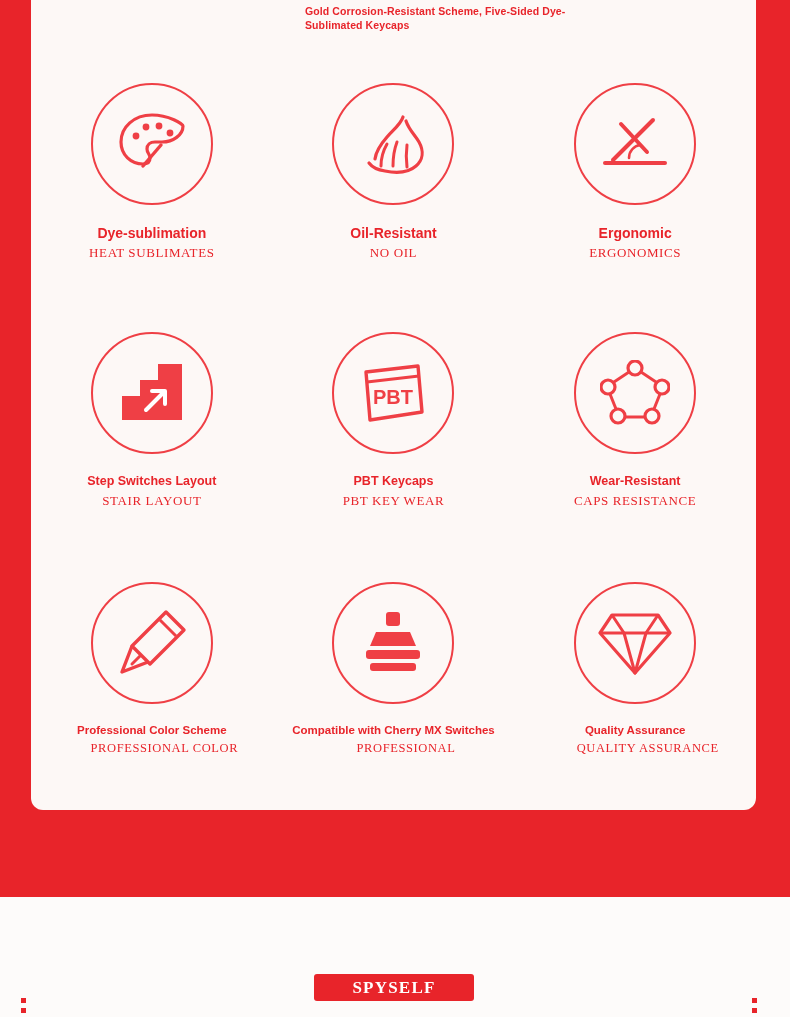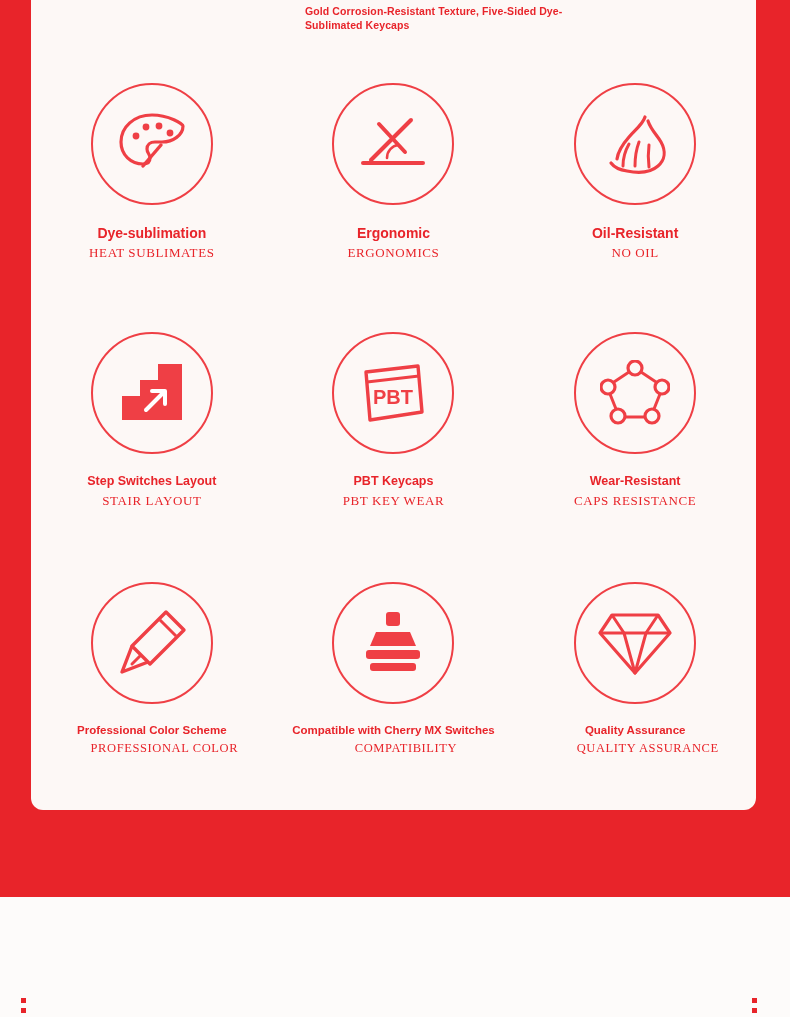--- a/index.html
+++ b/index.html
@@ -147,21 +147,21 @@
   }
 </style>
 </head>
 <body>
 
 <div id="page">
 
   <div class="red-band"></div>
 
   <div class="card">
-    <div class="card-heading">Gold Corrosion-Resistant Texture, Five-Sided Dye-Sublimated Keycaps</div>
+    <div class="card-heading">Gold Corrosion-Resistant Scheme, Five-Sided Dye-Sublimated Keycaps</div>
   </div>
 
   <div class="grid">
 
     <div class="cell r1">
       <div class="circle">
         <svg width="72" height="66" viewBox="0 0 72 66" fill="none">
           <path d="M36 4C18 4 5 16 5 31c0 13 10 22 22 22 6 0 7-3 7-6 0-4-3-5-3-9 0-4 3-7 8-7h7c11 0 21-7 21-16C67 13 53 4 36 4z" stroke="#ef3f45" stroke-width="3.2" stroke-linejoin="round"></path>
           <circle cx="20" cy="25" r="3.4" fill="#ef3f45"></circle>
           <circle cx="30" cy="16" r="3.4" fill="#ef3f45"></circle>
@@ -169,43 +169,43 @@
           <circle cx="54" cy="22" r="3.4" fill="#ef3f45"></circle>
           <path d="M45 34l-18 21" stroke="#ef3f45" stroke-width="3.4" stroke-linecap="round"></path>
         </svg>
       </div>
       <div class="cap-cn">Dye-sublimation</div>
       <div class="cap-en">HEAT SUBLIMATES</div>
     </div>
 
     <div class="cell r1">
       <div class="circle">
-        <svg width="72" height="60" viewBox="0 0 72 60" fill="none">
-          <path d="M6 49h60" stroke="#ef3f45" stroke-width="4" stroke-linecap="round"></path>
-          <path d="M14 46L54 6" stroke="#ef3f45" stroke-width="4" stroke-linecap="round"></path>
-          <path d="M22 10l26 28" stroke="#ef3f45" stroke-width="4" stroke-linecap="round"></path>
-          <path d="M30 44c0-7 5-12 11-13" stroke="#ef3f45" stroke-width="2.6" stroke-linecap="round"></path>
-        </svg>
-      </div>
-      <div class="cap-cn">Ergonomic</div>
-      <div class="cap-en">ERGONOMICS</div>
-    </div>
-
-    <div class="cell r1">
-      <div class="circle">
         <svg width="72" height="66" viewBox="0 0 72 66" fill="none">
           <path d="M46 6c-2 7-10 13-16 20-7 8-11 14-12 22" stroke="#ef3f45" stroke-width="3.2" stroke-linecap="round"></path>
           <path d="M49 10c3 9 9 14 13 21 5 9 4 18-3 24-8 7-21 7-31 5-7-1-13-4-16-8" stroke="#ef3f45" stroke-width="3.2" stroke-linecap="round" stroke-linejoin="round"></path>
           <path d="M30 33c-4 7-6 14-6 22" stroke="#ef3f45" stroke-width="3" stroke-linecap="round"></path>
           <path d="M40 31c-3 8-4 16-4 24" stroke="#ef3f45" stroke-width="3" stroke-linecap="round"></path>
           <path d="M50 34c-1 8-1 15 0 22" stroke="#ef3f45" stroke-width="3" stroke-linecap="round"></path>
         </svg>
       </div>
       <div class="cap-cn">Oil-Resistant</div>
       <div class="cap-en">NO OIL</div>
+    </div>
+
+    <div class="cell r1">
+      <div class="circle">
+        <svg width="72" height="60" viewBox="0 0 72 60" fill="none">
+          <path d="M6 49h60" stroke="#ef3f45" stroke-width="4" stroke-linecap="round"></path>
+          <path d="M14 46L54 6" stroke="#ef3f45" stroke-width="4" stroke-linecap="round"></path>
+          <path d="M22 10l26 28" stroke="#ef3f45" stroke-width="4" stroke-linecap="round"></path>
+          <path d="M30 44c0-7 5-12 11-13" stroke="#ef3f45" stroke-width="2.6" stroke-linecap="round"></path>
+        </svg>
+      </div>
+      <div class="cap-cn">Ergonomic</div>
+      <div class="cap-en">ERGONOMICS</div>
     </div>
 
     <div class="cell r2">
       <div class="circle">
         <svg width="68" height="62" viewBox="0 0 68 62" fill="none">
           <path d="M4 58V34h18V18h18V2h24v56H4z" fill="#ef3f45"></path>
           <path d="M28 48l18-18" stroke="#ffffff" stroke-width="4" stroke-linecap="round"></path>
           <path d="M34 29h13v13" stroke="#ffffff" stroke-width="4" stroke-linecap="round" stroke-linejoin="round"></path>
         </svg>
       </div>
@@ -260,40 +260,43 @@
     <div class="cell r3">
       <div class="circle">
         <svg width="74" height="66" viewBox="0 0 74 66" fill="none">
           <rect x="30" y="2" width="14" height="14" rx="3" fill="#ef3f45"></rect>
           <path d="M20 22h34l6 14H14z" fill="#ef3f45"></path>
           <rect x="10" y="40" width="54" height="9" rx="3" fill="#ef3f45"></rect>
           <rect x="14" y="53" width="46" height="8" rx="3" fill="#ef3f45"></rect>
         </svg>
       </div>
       <div class="cap-cn">Compatible with Cherry MX Switches</div>
-      <div class="cap-en">COMPATIBILITY</div>
+      <div class="cap-en">PROFESSIONAL</div>
     </div>
 
     <div class="cell r3">
       <div class="circle">
         <svg width="74" height="68" viewBox="0 0 74 68" fill="none">
           <path d="M14 6h46l12 18-35 40L2 24z" stroke="#ef3f45" stroke-width="3.2" stroke-linejoin="round"></path>
           <path d="M2 24h70" stroke="#ef3f45" stroke-width="3"></path>
           <path d="M26 24L37 64 48 24" stroke="#ef3f45" stroke-width="3" stroke-linejoin="round"></path>
           <path d="M14 6l12 18M60 6L48 24" stroke="#ef3f45" stroke-width="3"></path>
         </svg>
       </div>
       <div class="cap-cn">Quality Assurance</div>
       <div class="cap-en">QUALITY ASSURANCE</div>
     </div>
 
   </div>
 
   <div class="footer-area"></div>
 
+  <div class="brand-pill">
+    <span>SPYSELF</span>
+  </div>
 
   <div class="dots left">
     <i></i>
       <i></i>
   </div>
   <div class="dots right">
     <i></i>
       <i></i>
   </div>
 

